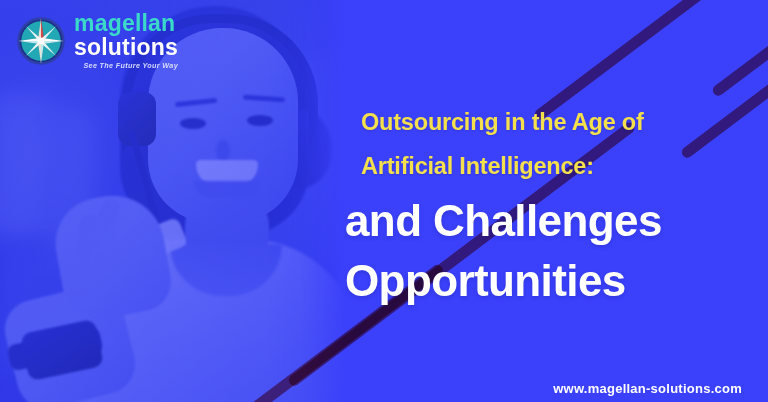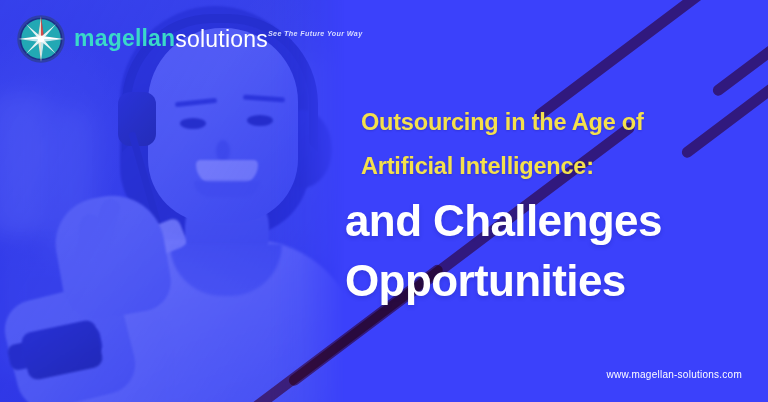--- a/index.html
+++ b/index.html
@@ -240,27 +240,27 @@
   
   .logo {
     position: absolute;
     left: 14px; top: 12px;
     display: flex;
     align-items: center;
     gap: 6px;
     z-index: 6;
   }
   .logo-mark { width: 54px; height: 54px; display: block; flex: 0 0 auto; }
-  .logo-text { display: flex; flex-direction: row; line-height: 1; }
+  .logo-text { display: flex; flex-direction: column; line-height: 1; }
   .logo-word1 {
     font-size: 23px; font-weight: 700; color: #3ad9c9;
     letter-spacing: .2px;
   }
   .logo-word2 {
-    font-size: 23px; font-weight: 400; color: #ffffff;
+    font-size: 23px; font-weight: 700; color: #ffffff;
     letter-spacing: .2px; margin-top: 1px;
   }
   .logo-tag {
     font-size: 7.2px; font-weight: 700; font-style: italic;
     color: #d7dcff; letter-spacing: .35px; margin-top: 3px;
     text-align: right;
   }
 
   
   .headline {
@@ -284,24 +284,24 @@
     font-weight: 700;
     line-height: 1.12;
     letter-spacing: -0.6px;
     margin: 10px 0 0 0;
     text-shadow: 0 2px 4px rgba(20,24,120,.22);
   }
 
   
   .site-url {
     position: absolute;
-    right: 26px; bottom: 22px;
+    right: 26px; bottom: 6px;
     color: #ffffff;
-    font-size: 10px;
-    font-weight: 400;
+    font-size: 13px;
+    font-weight: 700;
     letter-spacing: .25px;
     z-index: 6;
   }
 </style>
 </head>
 <body>
 
 <div class="banner">
 
   <div class="photo-layer">

